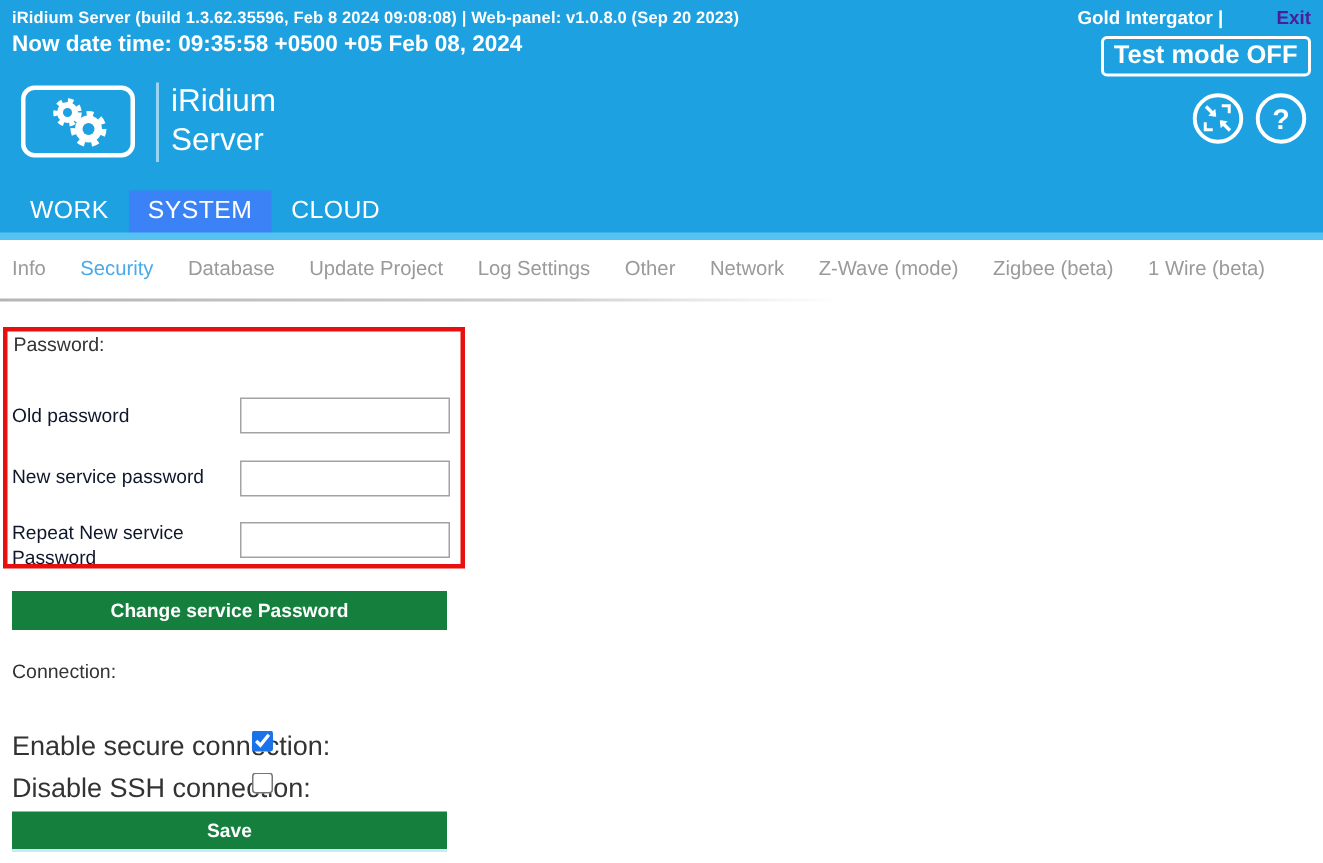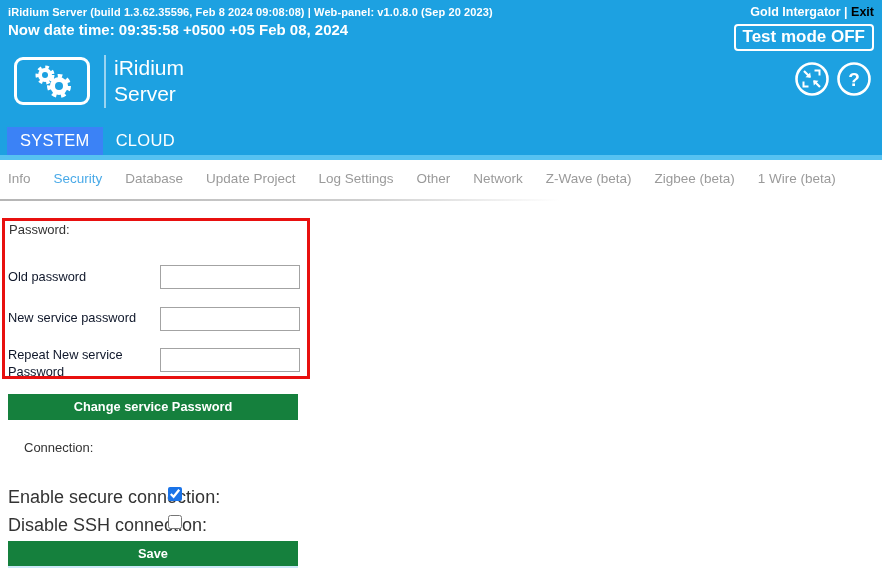--- a/index.html
+++ b/index.html
@@ -6,21 +6,21 @@
   html,body { width:882px; height:575px; background:#fff; overflow:hidden;
     font-family:"Liberation Sans", sans-serif; }
   #app { position:relative; width:882px; height:575px; background:#fff; }
 
   
   .header { position:absolute; left:0; top:0; width:882px; height:160px; background:#1da1e1; }
   .tab-strip-underline { position:absolute; left:0; top:155px; width:882px; height:5px; background:#56c2f1; }
   .build-line { position:absolute; left:8px; top:6px; color:#fff; font-size:11px; font-weight:700; letter-spacing:.1px; }
   .date-line  { position:absolute; left:8px; top:21px; color:#fff; font-size:15px; font-weight:700; }
   .user-area { position:absolute; right:8px; top:5px; color:#fff; font-size:12.5px; font-weight:700; }
-  .user-area a { color:#000000; text-decoration:none; }
+  .user-area a { color:#4c1d95; text-decoration:none;margin-left:32px; }
   .test-mode-btn { position:absolute; right:8px; top:24px; color:#fff; font-size:17px; font-weight:700;
     border:2px solid #fff; border-radius:4px; padding:1px 7px 2px; background:transparent; cursor:pointer;
     font-family:"Liberation Sans", sans-serif; }
 
   .logo-box { position:absolute; left:14px; top:57px; width:76px; height:48px;
     border:3px solid #fff; border-radius:9px; display:flex; align-items:center; justify-content:center; }
   .logo-sep { position:absolute; left:104px; top:55px; width:2px; height:53px; background:rgba(255,255,255,.55); }
   .logo-title { position:absolute; left:114px; top:55px; color:#fff; font-size:21px; line-height:26px; font-weight:400; }
 
   .hdr-icons { position:absolute; right:10px; top:61px; display:flex; gap:6px; }
@@ -34,21 +34,21 @@
   
   .subnav { position:absolute; left:8px; top:171px; font-size:13.5px; white-space:nowrap; }
   .subnav span { color:#9a9a9a; margin-right:23px; cursor:pointer; }
   .subnav span.active { color:#4aaae8; }
   .subnav-divider { position:absolute; left:0; top:199px; width:560px; height:2px;
     background:linear-gradient(to right,#b5b5b5 0%, #cfcfcf 65%, rgba(207,207,207,0) 100%); }
 
   
   .section-heading { position:absolute; color:#333; font-size:13px; font-weight:400; }
   #password-heading { left:9px; top:222px; }
-  #connection-heading { left:24px; top:440px; }
+  #connection-heading { left:8px; top:440px; }
 
   .red-box { position:absolute; left:2px; top:218px; width:308px; height:161px;
     border:3px solid #e8100f; }
 
   .field-label { position:absolute; left:8px; width:148px; color:#0f172a; font-size:12.8px; line-height:17px; }
   .field-input { position:absolute; left:160px; width:140px; height:24px;
     border:1px solid #a3a3a3; background:#fff; font-size:12px; padding:0 4px;
     font-family:"Liberation Sans", sans-serif; }
   #row1-label { top:268px; } #row1-input { top:265px; }
   #row2-label { top:309px; } #row2-input { top:307px; }
@@ -112,28 +112,29 @@
           <polyline points="9.5,20.5 9.5,25.5 14.5,25.5" fill="none" stroke-width="2"></polyline>
         </g>
       </svg>
       <svg class="circle-icon" viewBox="0 0 36 36">
         <circle cx="18" cy="18" r="15.5" fill="none" stroke="#fff" stroke-width="2.6"></circle>
         <text x="18" y="25" text-anchor="middle" fill="#fff" font-size="19" font-weight="bold" font-family="Liberation Sans, sans-serif">?</text>
       </svg>
     </div>
 
     <div class="tabs">
+      <div class="tab">WORK</div>
       <div class="tab active">SYSTEM</div>
       <div class="tab">CLOUD</div>
     </div>
     <div class="tab-strip-underline"></div>
   </div>
 
   <div class="subnav">
-    <span>Info</span><span class="active">Security</span><span>Database</span><span>Update Project</span><span>Log Settings</span><span>Other</span><span>Network</span><span>Z-Wave (beta)</span><span>Zigbee (beta)</span><span>1 Wire (beta)</span>
+    <span>Info</span><span class="active">Security</span><span>Database</span><span>Update Project</span><span>Log Settings</span><span>Other</span><span>Network</span><span>Z-Wave (mode)</span><span>Zigbee (beta)</span><span>1 Wire (beta)</span>
   </div>
   <div class="subnav-divider"></div>
 
   <div class="section-heading" id="password-heading">Password:</div>
   <div class="red-box"></div>
 
   <div class="field-label" id="row1-label">Old password</div>
   <input class="field-input" id="row1-input" type="text" value="" style="">
 
   <div class="field-label" id="row2-label">New service password</div>

